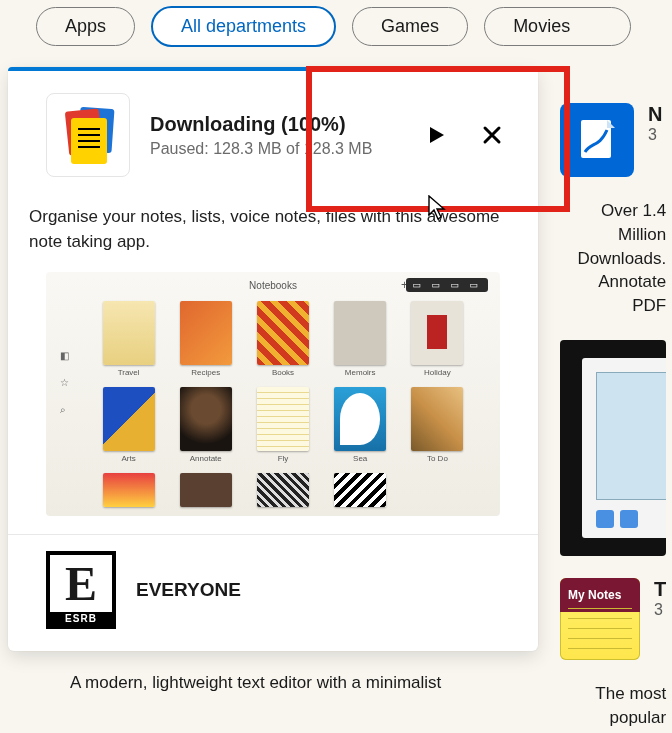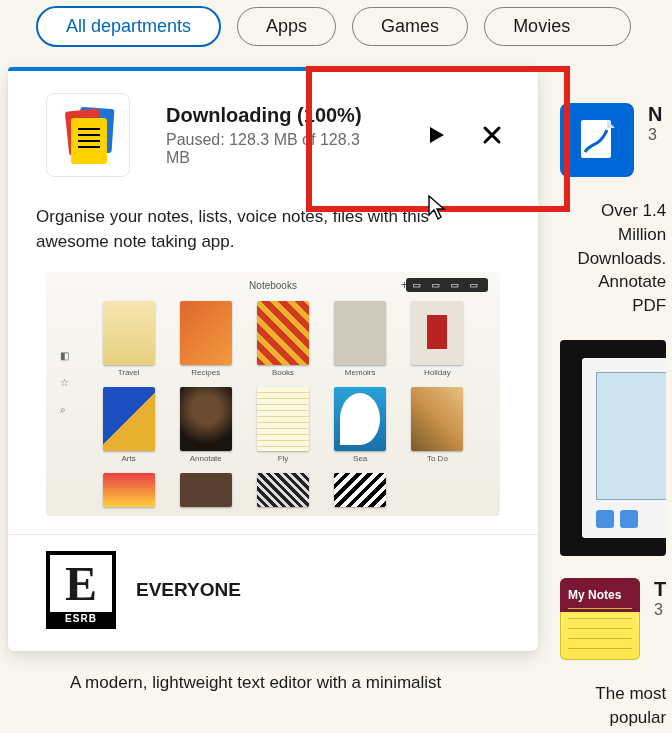--- a/index.html
+++ b/index.html
@@ -52,21 +52,21 @@
   }
   .progress-fill {
     height: 100%;
     background: #0078d4;
     width: 62%;
   }
   .card-header {
     display: flex;
     align-items: center;
     padding: 22px 24px 14px 38px;
-    gap: 36px;
+    gap: 20px;
   }
   .app-icon-box {
     width: 84px;
     height: 84px;
     border: 1px solid #e5e5e5;
     border-radius: 8px;
     display: flex;
     align-items: center;
     justify-content: center;
     flex-shrink: 0;
@@ -96,21 +96,21 @@
     align-items: center;
     padding-right: 8px;
   }
   .icon-btn {
     width: 28px; height: 28px;
     display:flex; align-items:center; justify-content:center;
     cursor:pointer;
     font-size: 22px;
   }
   .card-desc {
-    padding: 14px 38px 12px 28px;
+    padding: 14px 38px 12px 21px;
     font-size: 17px;
     color: #222;
     line-height: 1.45;
   }
   .screenshot {
     margin: 6px 38px 18px 38px;
     height: 244px;
     background: linear-gradient(180deg, #f9f8f4 0%, #efece3 100%);
     border-radius: 4px;
     padding: 8px 10px;
@@ -224,22 +224,22 @@
     position:absolute;
     left:428px; top:195px;
     z-index:60;
     pointer-events:none;
   }
 </style>
 </head>
 <body>
 
 <div class="tabs-row">
+  <div class="pill">Apps</div>
   <div class="pill active">All departments</div>
-  <div class="pill">Apps</div>
   <div class="pill">Games</div>
   <div class="pill" style="padding-right:60px; margin-right:-60px;">Movies</div>
 </div>
 
 <div class="content-row">
   <div>
     <div class="card">
       <div class="progress-bar">
         <div class="progress-fill"></div>
       </div>

